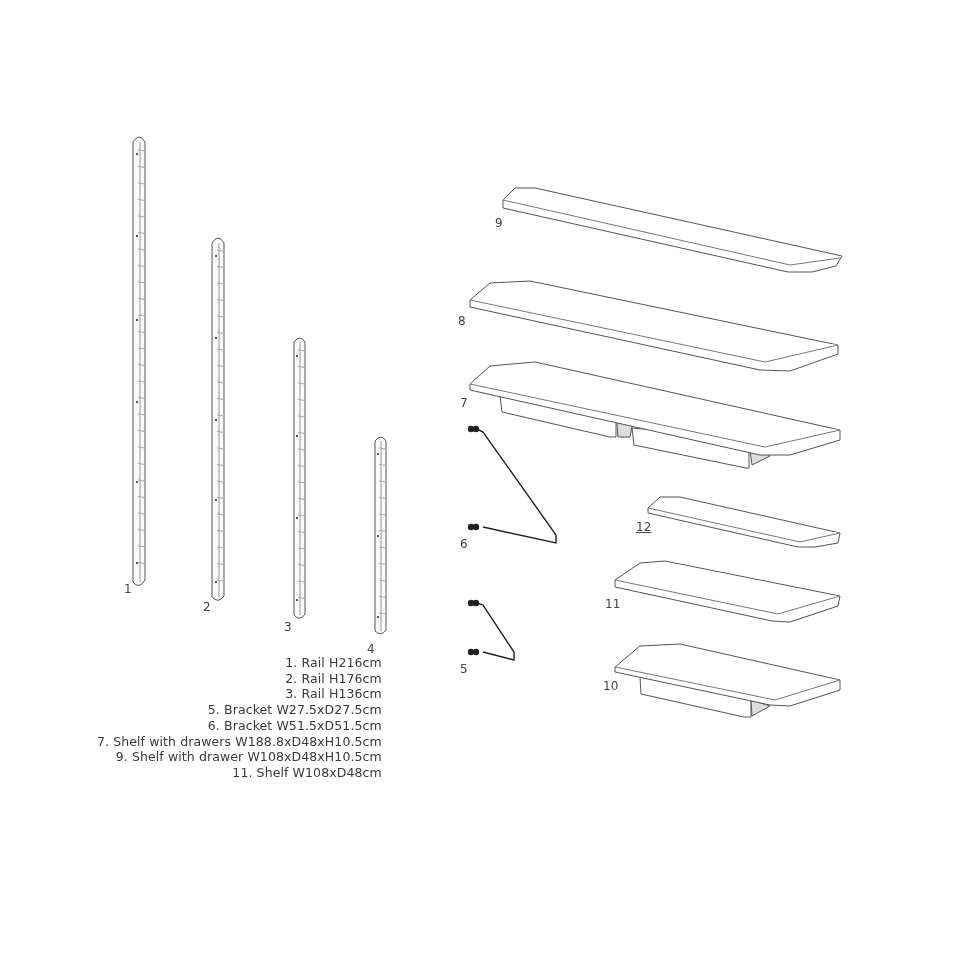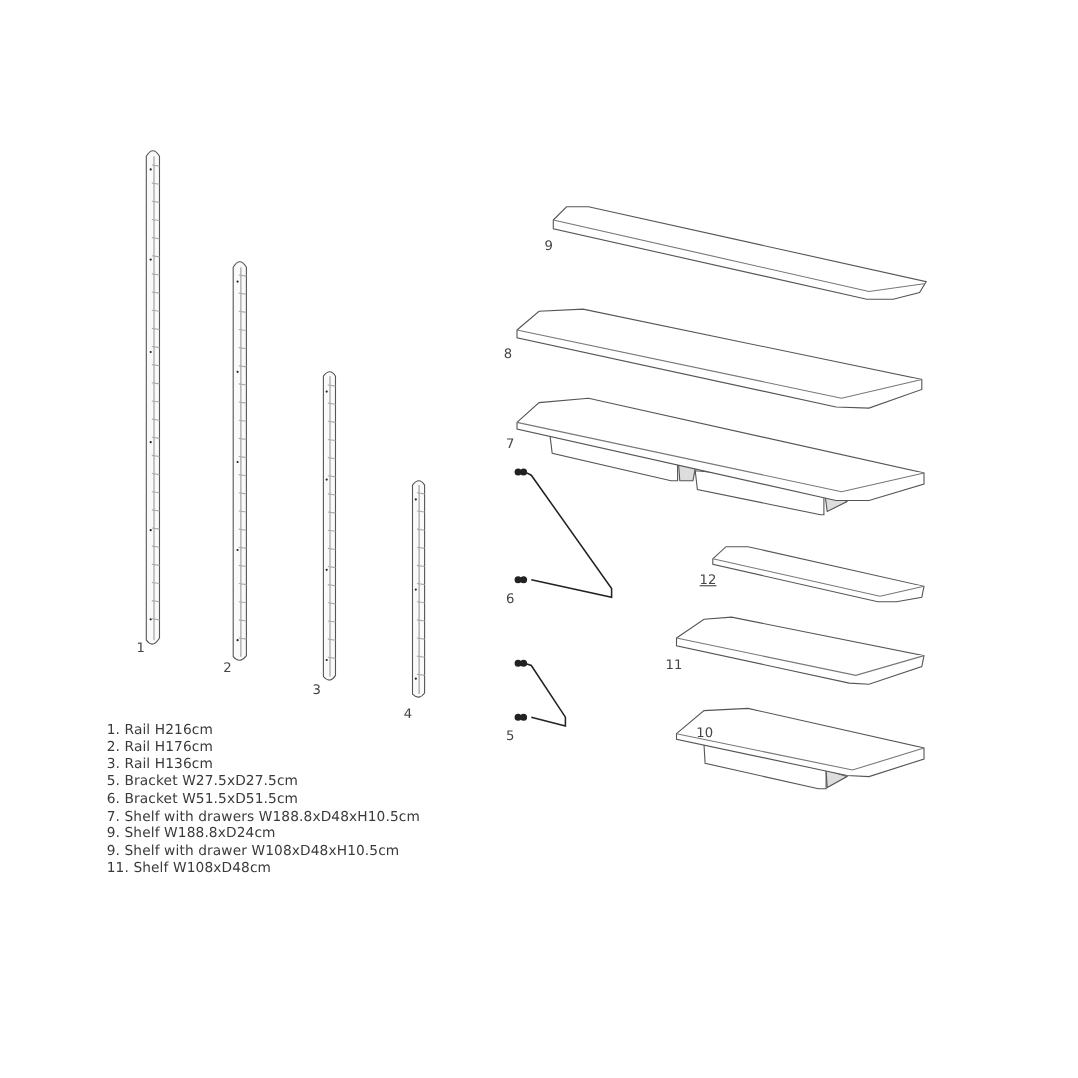--- a/index.html
+++ b/index.html
@@ -1,19 +1,19 @@
 <!DOCTYPE html>
 <html><head>
 <meta charset="utf-8">
 <style>
   html,body{margin:0;padding:0;background:#fff;}
   #stage{position:relative;width:980px;height:980px;background:#fff;overflow:hidden;font-family:"DejaVu Sans",sans-serif;color:#333;}
   svg.art{position:absolute;left:0;top:0;}
   .num{position:absolute;font-size:12px;color:#444;}
-  .legend{position:absolute;left:97px;top:655px;font-size:12.5px;line-height:15.7px;color:#3a3a3a;letter-spacing:0.1px;}
+  .legend{position:absolute;left:97px;top:655px;font-size:12.5px;line-height:15.7px;color:#3a3a3a;letter-spacing:0.1px;text-align:right;}
   .legend div{white-space:nowrap;}
 </style>
 </head>
 <body>
 
 <div id="stage">
   <svg class="art" width="980" height="980" viewBox="0 0 980 980">
     <defs>
       <pattern id="holes" width="4" height="22" patternUnits="userSpaceOnUse">
         <rect width="4" height="22" fill="none"></rect>
@@ -197,28 +197,27 @@
 
   <span class="num" style="left:124px;top:582px;">1</span>
   <span class="num" style="left:203px;top:600px;">2</span>
   <span class="num" style="left:284px;top:620px;">3</span>
   <span class="num" style="left:367px;top:642px;">4</span>
   <span class="num" style="left:460px;top:662px;">5</span>
   <span class="num" style="left:460px;top:537px;">6</span>
   <span class="num" style="left:460px;top:396px;">7</span>
   <span class="num" style="left:458px;top:314px;">8</span>
   <span class="num" style="left:495px;top:216px;">9</span>
-  <span class="num" style="left:603px;top:659px;margin-left:30px;">10</span>
+  <span class="num" style="left:603px;top:679px;">10</span>
   <span class="num" style="left:605px;top:597px;">11</span>
   <span class="num" style="left:636px;top:520px;text-decoration:underline;">12</span>
 
   <div class="legend">
     <div>1.  Rail  H216cm</div>
     <div>2. Rail  H176cm</div>
     <div>3. Rail  H136cm</div>
     <div>5. Bracket W27.5xD27.5cm</div>
     <div>6. Bracket W51.5xD51.5cm</div>
     <div>7. Shelf with drawers W188.8xD48xH10.5cm</div>
-    <div>9. Shelf W188.8xD24cm</div>
     <div>9. Shelf with drawer W108xD48xH10.5cm</div>
     <div>11. Shelf W108xD48cm</div>
   </div>
 </div>
 
 </body></html>

